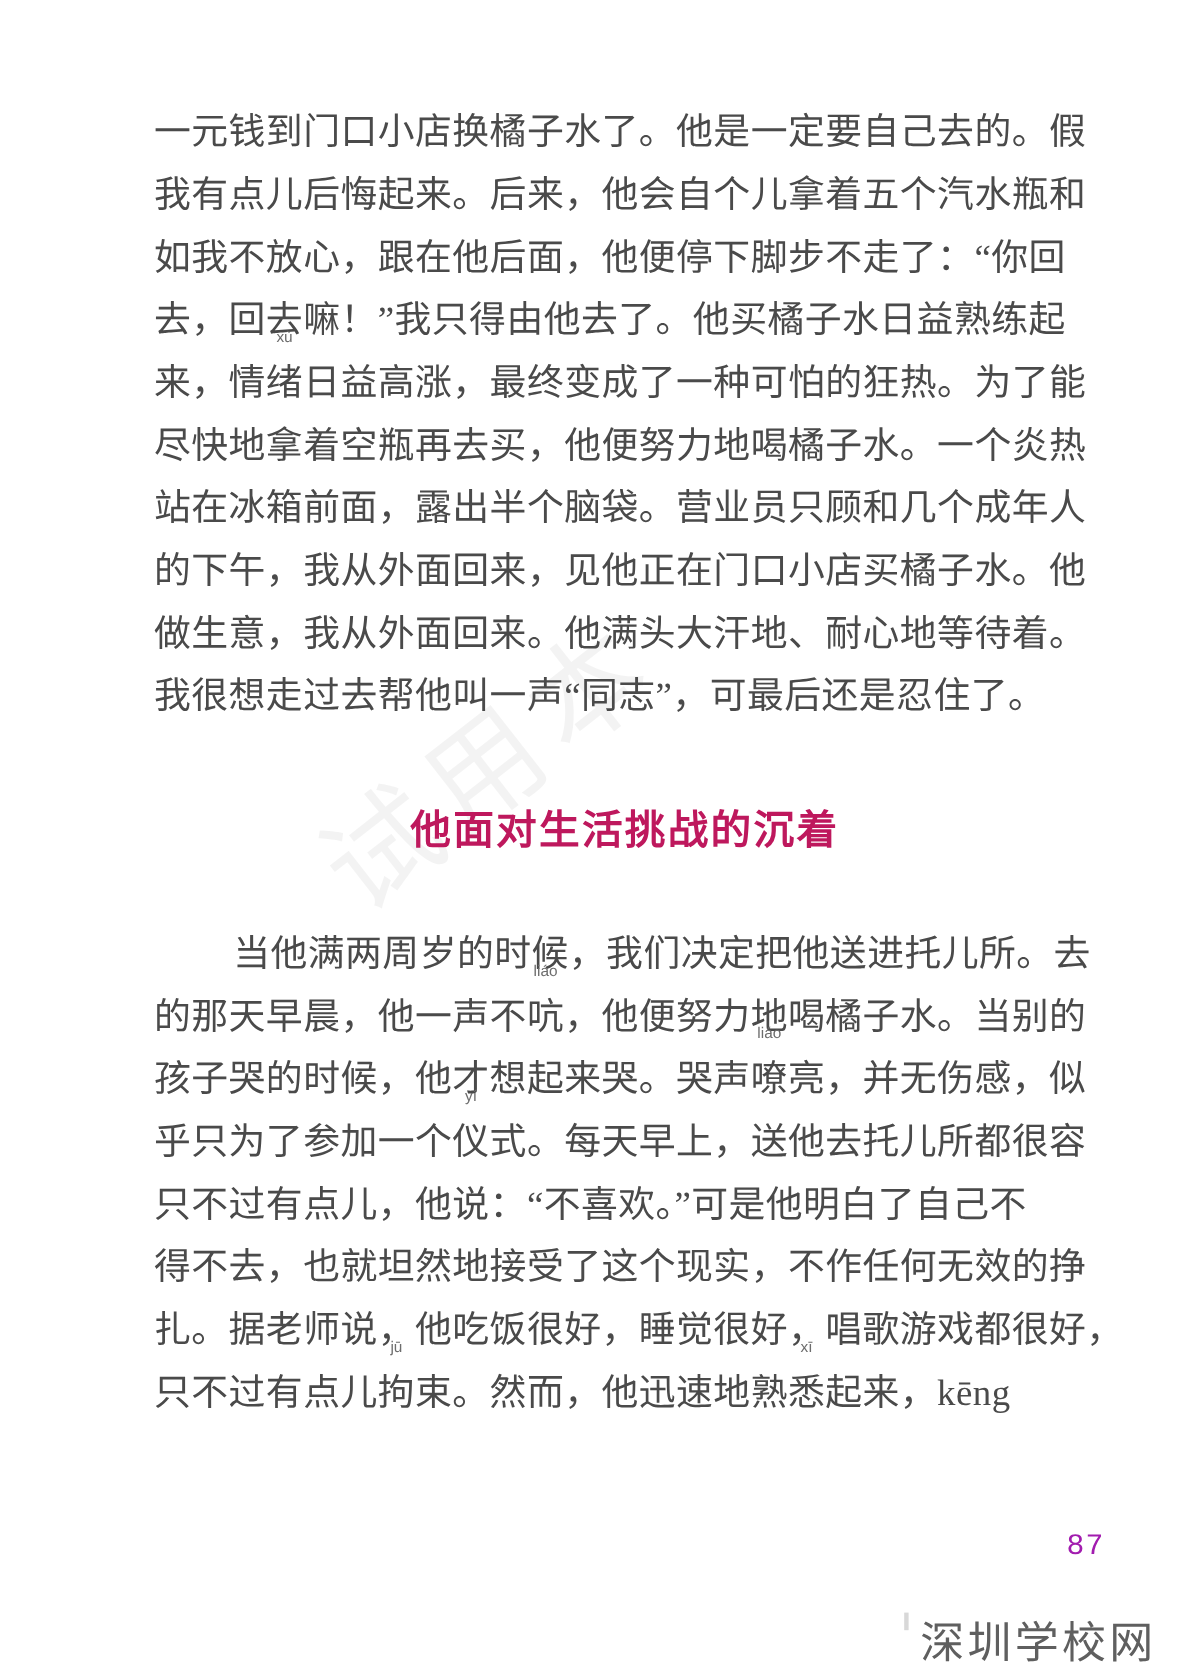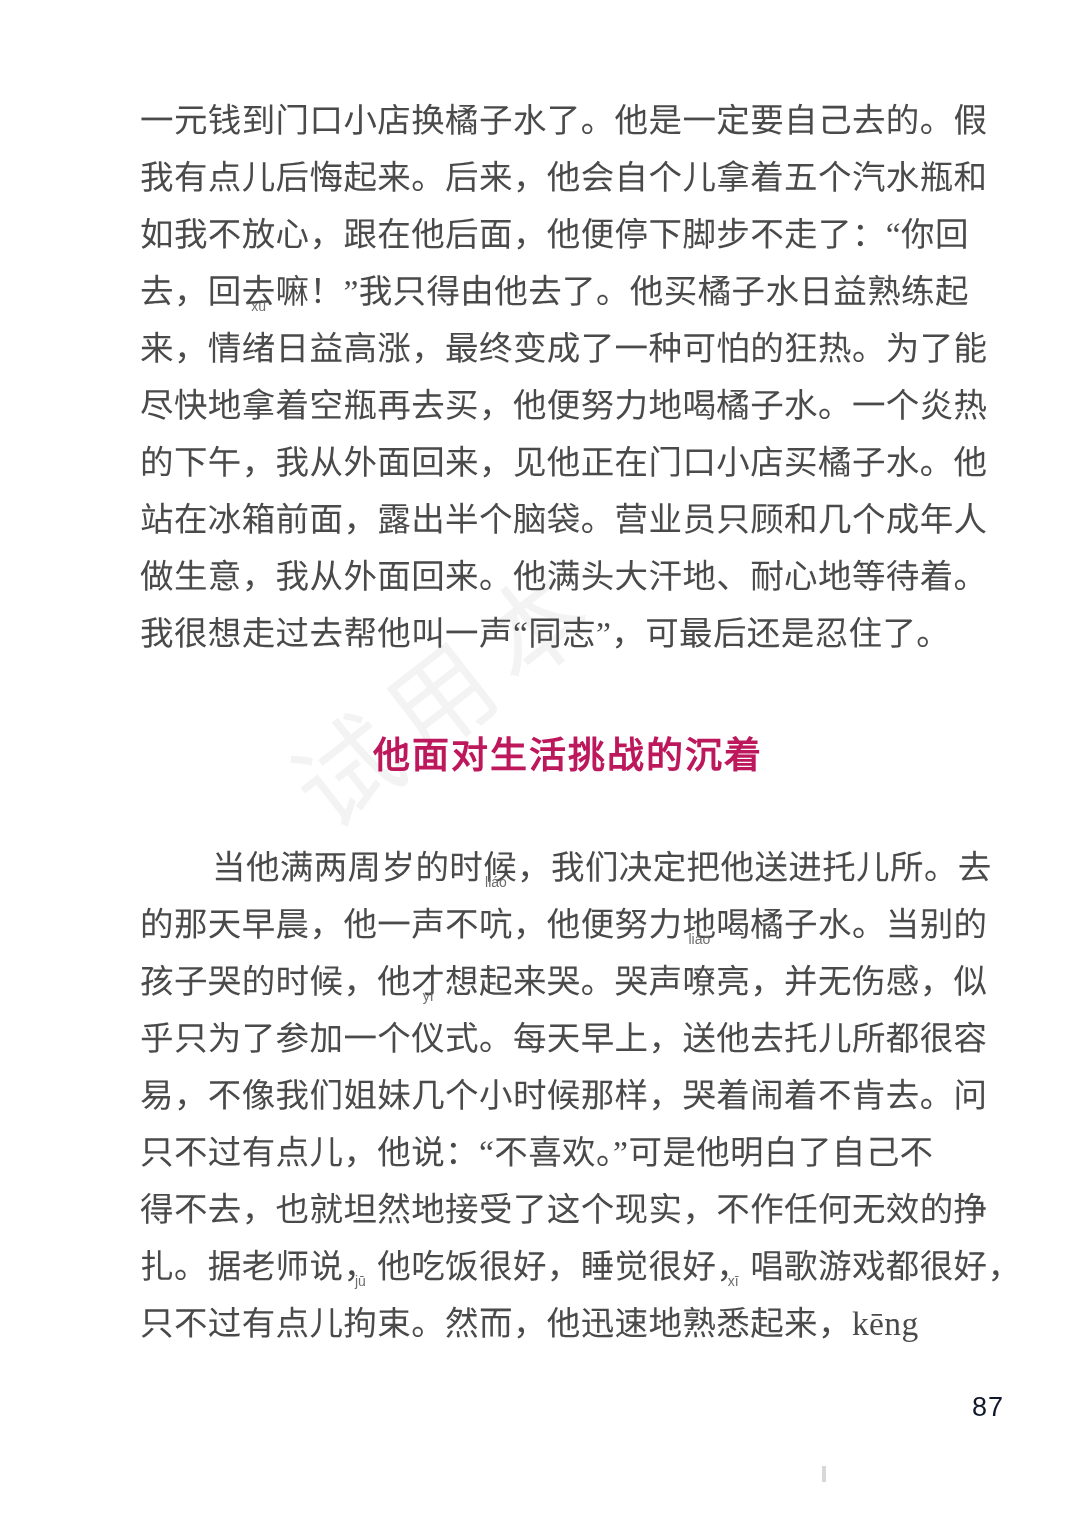--- a/index.html
+++ b/index.html
@@ -104,22 +104,22 @@
   }
 
   .gap-before-heading { height: 74px; }
   .gap-after-heading  { height: 62px; }
 
   
   .page-number {
     position: absolute;
     right: 76px;
     top: 1392px;
-    color: #0f172a;
-    font-family: Liberation Sans, sans-serif;
+    color: #a21caf;
+    font-family: Liberation Mono, monospace;
     font-size: 27px;
     letter-spacing: 1px;
     z-index: 3;
   }
 
   
   .site-banner {
     position: absolute;
     left: 808px;
     top: 1452px;
@@ -156,50 +156,50 @@
 
   <div class="content">
 
     <div class="para">
       <span class="ln">一元钱到门口小店换橘子水了。他是一定要自己去的。假</span>
       <span class="ln">我有点儿后悔起来。后来，他会自个儿拿着五个汽水瓶和</span>
       <span class="ln">如我不放心，跟在他后面，他便停下脚步不走了：“你回</span>
       <span class="ln">去，回去嘛！”我只得由他去了。他买橘子水日益熟练起</span>
       <span class="ln"><span>来，情</span><span class="ruby"><span class="rt">xù</span><span class="rb">绪</span></span><span>日益高涨，最终变成了一种可怕的狂热。为了能</span></span>
       <span class="ln">尽快地拿着空瓶再去买，他便努力地喝橘子水。一个炎热</span>
+      <span class="ln">站在冰箱前面，露出半个脑袋。营业员只顾和几个成年人</span>
       <span class="ln">的下午，我从外面回来，见他正在门口小店买橘子水。他</span>
-      <span class="ln">站在冰箱前面，露出半个脑袋。营业员只顾和几个成年人</span>
       <span class="ln">做生意，我从外面回来。他满头大汗地、耐心地等待着。</span>
       <span class="ln">我很想走过去帮他叫一声“同志”，可最后还是忍住了。</span>
     </div>
 
     <div class="gap-before-heading"></div>
 
     <h2 class="section-heading">他面对生活挑战的沉着</h2>
 
     <div class="gap-after-heading"></div>
 
     <div class="para">
       <span class="ln indent">当他满两周岁的时候，我们决定把他送进托儿所。去</span>
 
       <span class="ln"><span>的那天早晨，他一声不</span><span class="ruby"><span class="rt">liáo</span><span class="rb">吭</span></span><span>，他便努力地喝橘子水。当别的</span></span>
 
       <span class="ln"><span>孩子哭的时候，他才想起来哭。哭声</span><span class="ruby"><span class="rt">liáo</span><span class="rb">嘹</span></span><span>亮，并无伤感，似</span></span>
 
       <span class="ln"><span>乎只为了参加一个</span><span class="ruby"><span class="rt">yí</span><span class="rb">仪</span></span><span>式。每天早上，送他去托儿所都很容</span></span>
 
-      <span class="ln">易，不像我们姐妹几个小时候那样，哭着闹着不肯去。问</span>
       <span class="ln">只不过有点儿，他说：“不喜欢。”可是他明白了自己不</span>
       <span class="ln">得不去，也就坦然地接受了这个现实，不作任何无效的挣</span>
       <span class="ln">扎。据老师说，他吃饭很好，睡觉很好，唱歌游戏都很好，</span>
 
       <span class="ln"><span>只不过有点儿</span><span class="ruby"><span class="rt">jū</span><span class="rb">拘</span></span><span>束。然而，他迅速地熟</span><span class="ruby"><span class="rt">xī</span><span class="rb">悉</span></span><span>起来，kēng</span></span>
     </div>
 
   </div>
 
   <div class="page-number">87</div>
 
   <div class="site-banner">
     <span class="banner-tick"></span>
+    <span class="site-text">深圳学校网</span>
   </div>
 
 </div>
 
 </body></html>

